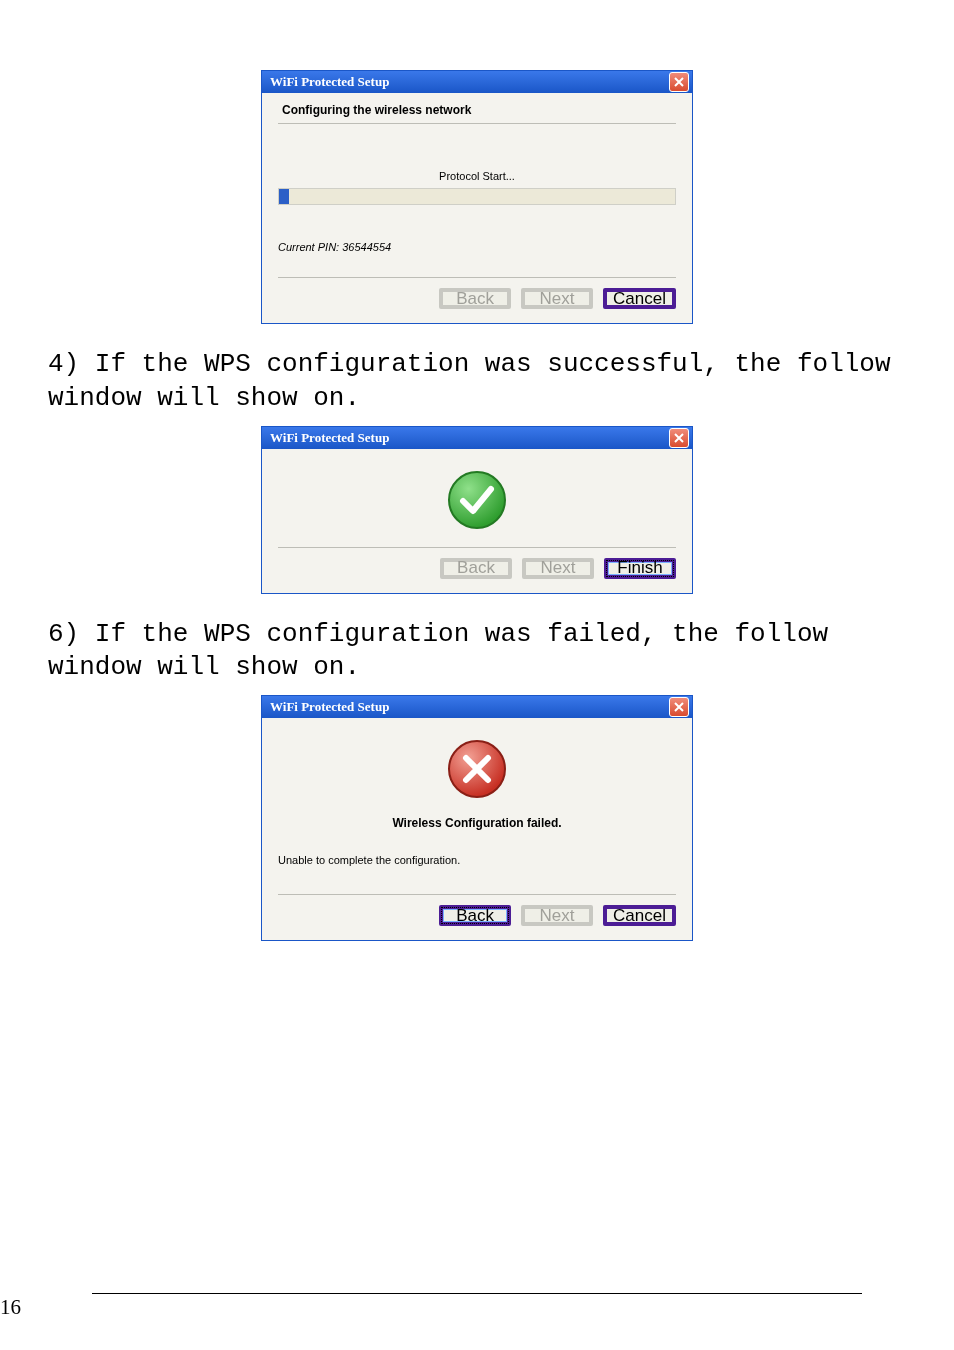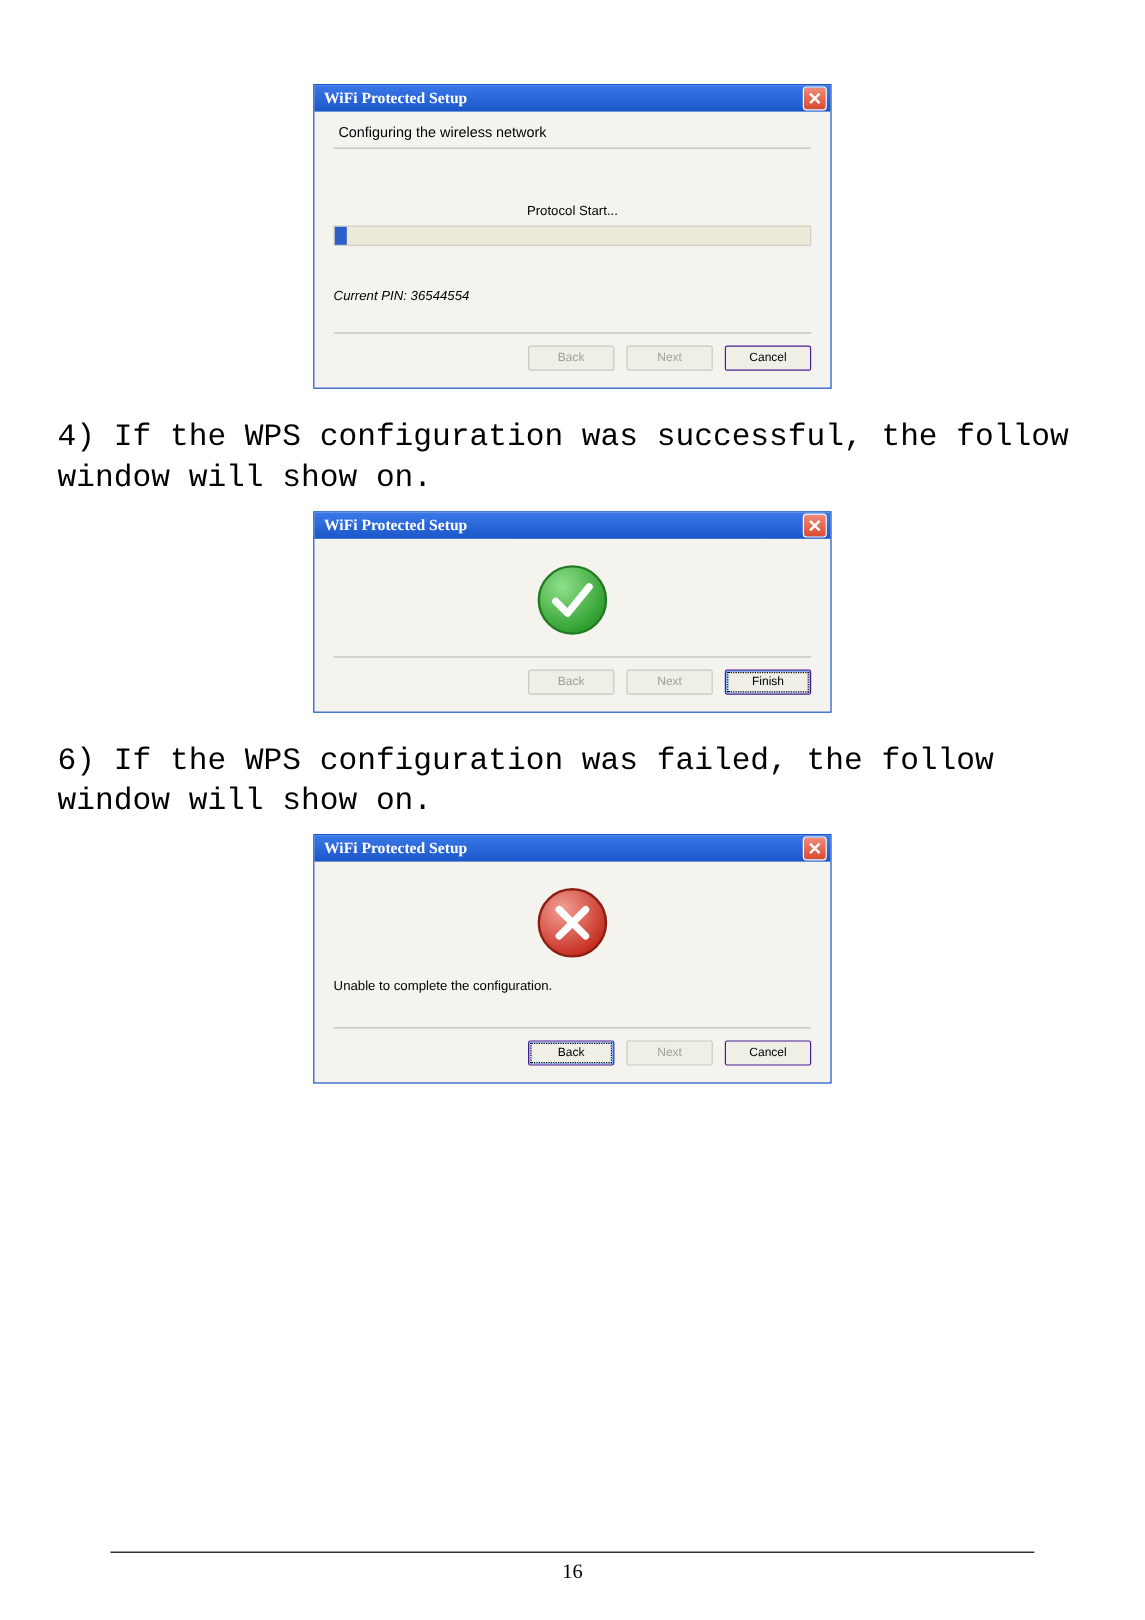--- a/index.html
+++ b/index.html
@@ -3,37 +3,37 @@
 <meta charset="utf-8">
 <style>
   html,body{margin:0;padding:0;background:#fff;font-family:"Times New Roman",serif;color:#000;}
   .page{width:954px;min-height:1350px;margin:0 auto;position:relative;box-sizing:border-box;padding:60px 48px 0 48px;}
   .dialog{width:432px;margin:10px auto 24px auto;border:1px solid #1a56c7;background:#f4f3ee;box-sizing:border-box;font-family:Tahoma,Arial,sans-serif;font-size:11px;color:#000;}
   .titlebar{height:22px;background:linear-gradient(#3a78ea,#1a56c7);display:flex;align-items:center;justify-content:space-between;padding:0 3px 0 8px;}
   .titlebar-text{color:#fff;font-weight:bold;font-family:"Times New Roman",serif;font-size:13px;}
   .close-btn{width:18px;height:18px;background:linear-gradient(#f08c7a,#d94b2f);border:1px solid #fff;border-radius:3px;display:flex;align-items:center;justify-content:center;cursor:pointer;}
   .close-btn svg{width:10px;height:10px;}
   .dlg-body{padding:8px 16px 14px 16px;}
-  .heading{font-weight:normal;font-size:12px;margin:2px 0 6px 4px;}
+  .heading{font-weight:bold;font-size:12px;margin:2px 0 6px 4px;}
   .hr{border:none;border-top:1px solid #bdbdb6;margin:0 0 0 0;}
   .status-text{text-align:center;font-size:11px;margin-top:46px;margin-bottom:6px;}
   .progress-track{height:15px;background:#ece9d8;border:1px solid #cfcfc7;position:relative;margin-bottom:36px;}
   .progress-fill{position:absolute;left:0;top:0;bottom:0;width:10px;background:#2b5fc7;}
   .pin-row{font-size:11px;margin:0 0 24px 0;font-style:italic;}
   .btn-row{display:flex;justify-content:flex-end;gap:10px;margin-top:10px;}
-  .btn{min-width:72px;height:21px;border:1px solid #4c1d95;background:#efefe7;font-family:Tahoma,Arial,sans-serif;font-size:10px;border-radius:2px;display:flex;align-items:center;justify-content:center;box-sizing:border-box;padding:0 6px;}
+  .btn{min-width:72px;height:21px;border:4px solid #4c1d95;background:#efefe7;font-family:Tahoma,Arial,sans-serif;font-size:17px;border-radius:2px;display:flex;align-items:center;justify-content:center;box-sizing:border-box;padding:0 6px;}
   .btn.disabled{color:#a0a09a;border-color:#c8c8c2;}
   .btn.focus{outline:1px dotted #000;outline-offset:-3px;box-shadow:0 0 0 1px #7ab3ff inset;}
   .icon-wrap{display:flex;justify-content:center;margin-top:12px;margin-bottom:16px;}
   .result-text{text-align:center;font-weight:bold;font-size:12px;margin-bottom:58px;}
   .result-text.failed{margin-bottom:24px;}
   .sub-msg{font-size:11px;margin:0 0 28px 0;}
   .body-text{font-size:26px;font-family:Liberation Mono, monospace;line-height:1.3;margin:6px 0 4px 0;}
   .footer-line{position:absolute;left:92px;right:92px;bottom:56px;border-top:1px solid #000;}
-  .footer-num{position:absolute;left:0;right:0;bottom:30px;text-align:center;font-size:17px;margin-top:12px;}
+  .footer-num{position:absolute;left:0;right:0;bottom:30px;font-size:21px;margin-top:12px;}
   .hr-bottom{border:none;border-top:1px solid #bdbdb6;margin:0;}
   .result-body .hr-bottom{margin-top:0;}
 </style>
 </head>
 <body>
 
 <div class="page">
 
   <div class="dialog">
     <div class="titlebar">
@@ -111,20 +111,21 @@
           <defs>
             <radialGradient id="gRed" cx="35%" cy="30%" r="70%">
               <stop offset="0%" stop-color="#f2a094"></stop>
               <stop offset="100%" stop-color="#c72f23"></stop>
             </radialGradient>
           </defs>
           <circle cx="31" cy="31" r="28" fill="url(#gRed)" stroke="#8a1f16" stroke-width="2"></circle>
           <path d="M20 20 L42 42 M42 20 L20 42" stroke="#fff" stroke-width="6" fill="none" stroke-linecap="round"></path>
         </svg>
       </div>
+      <div class="result-text failed">Wireless Configuration failed.</div>
       <div class="sub-msg">Unable to complete the configuration.</div>
       <hr class="hr-bottom">
       <div class="btn-row">
         <div class="btn focus">Back</div>
         <div class="btn disabled">Next</div>
         <div class="btn">Cancel</div>
       </div>
     </div>
   </div>
 

